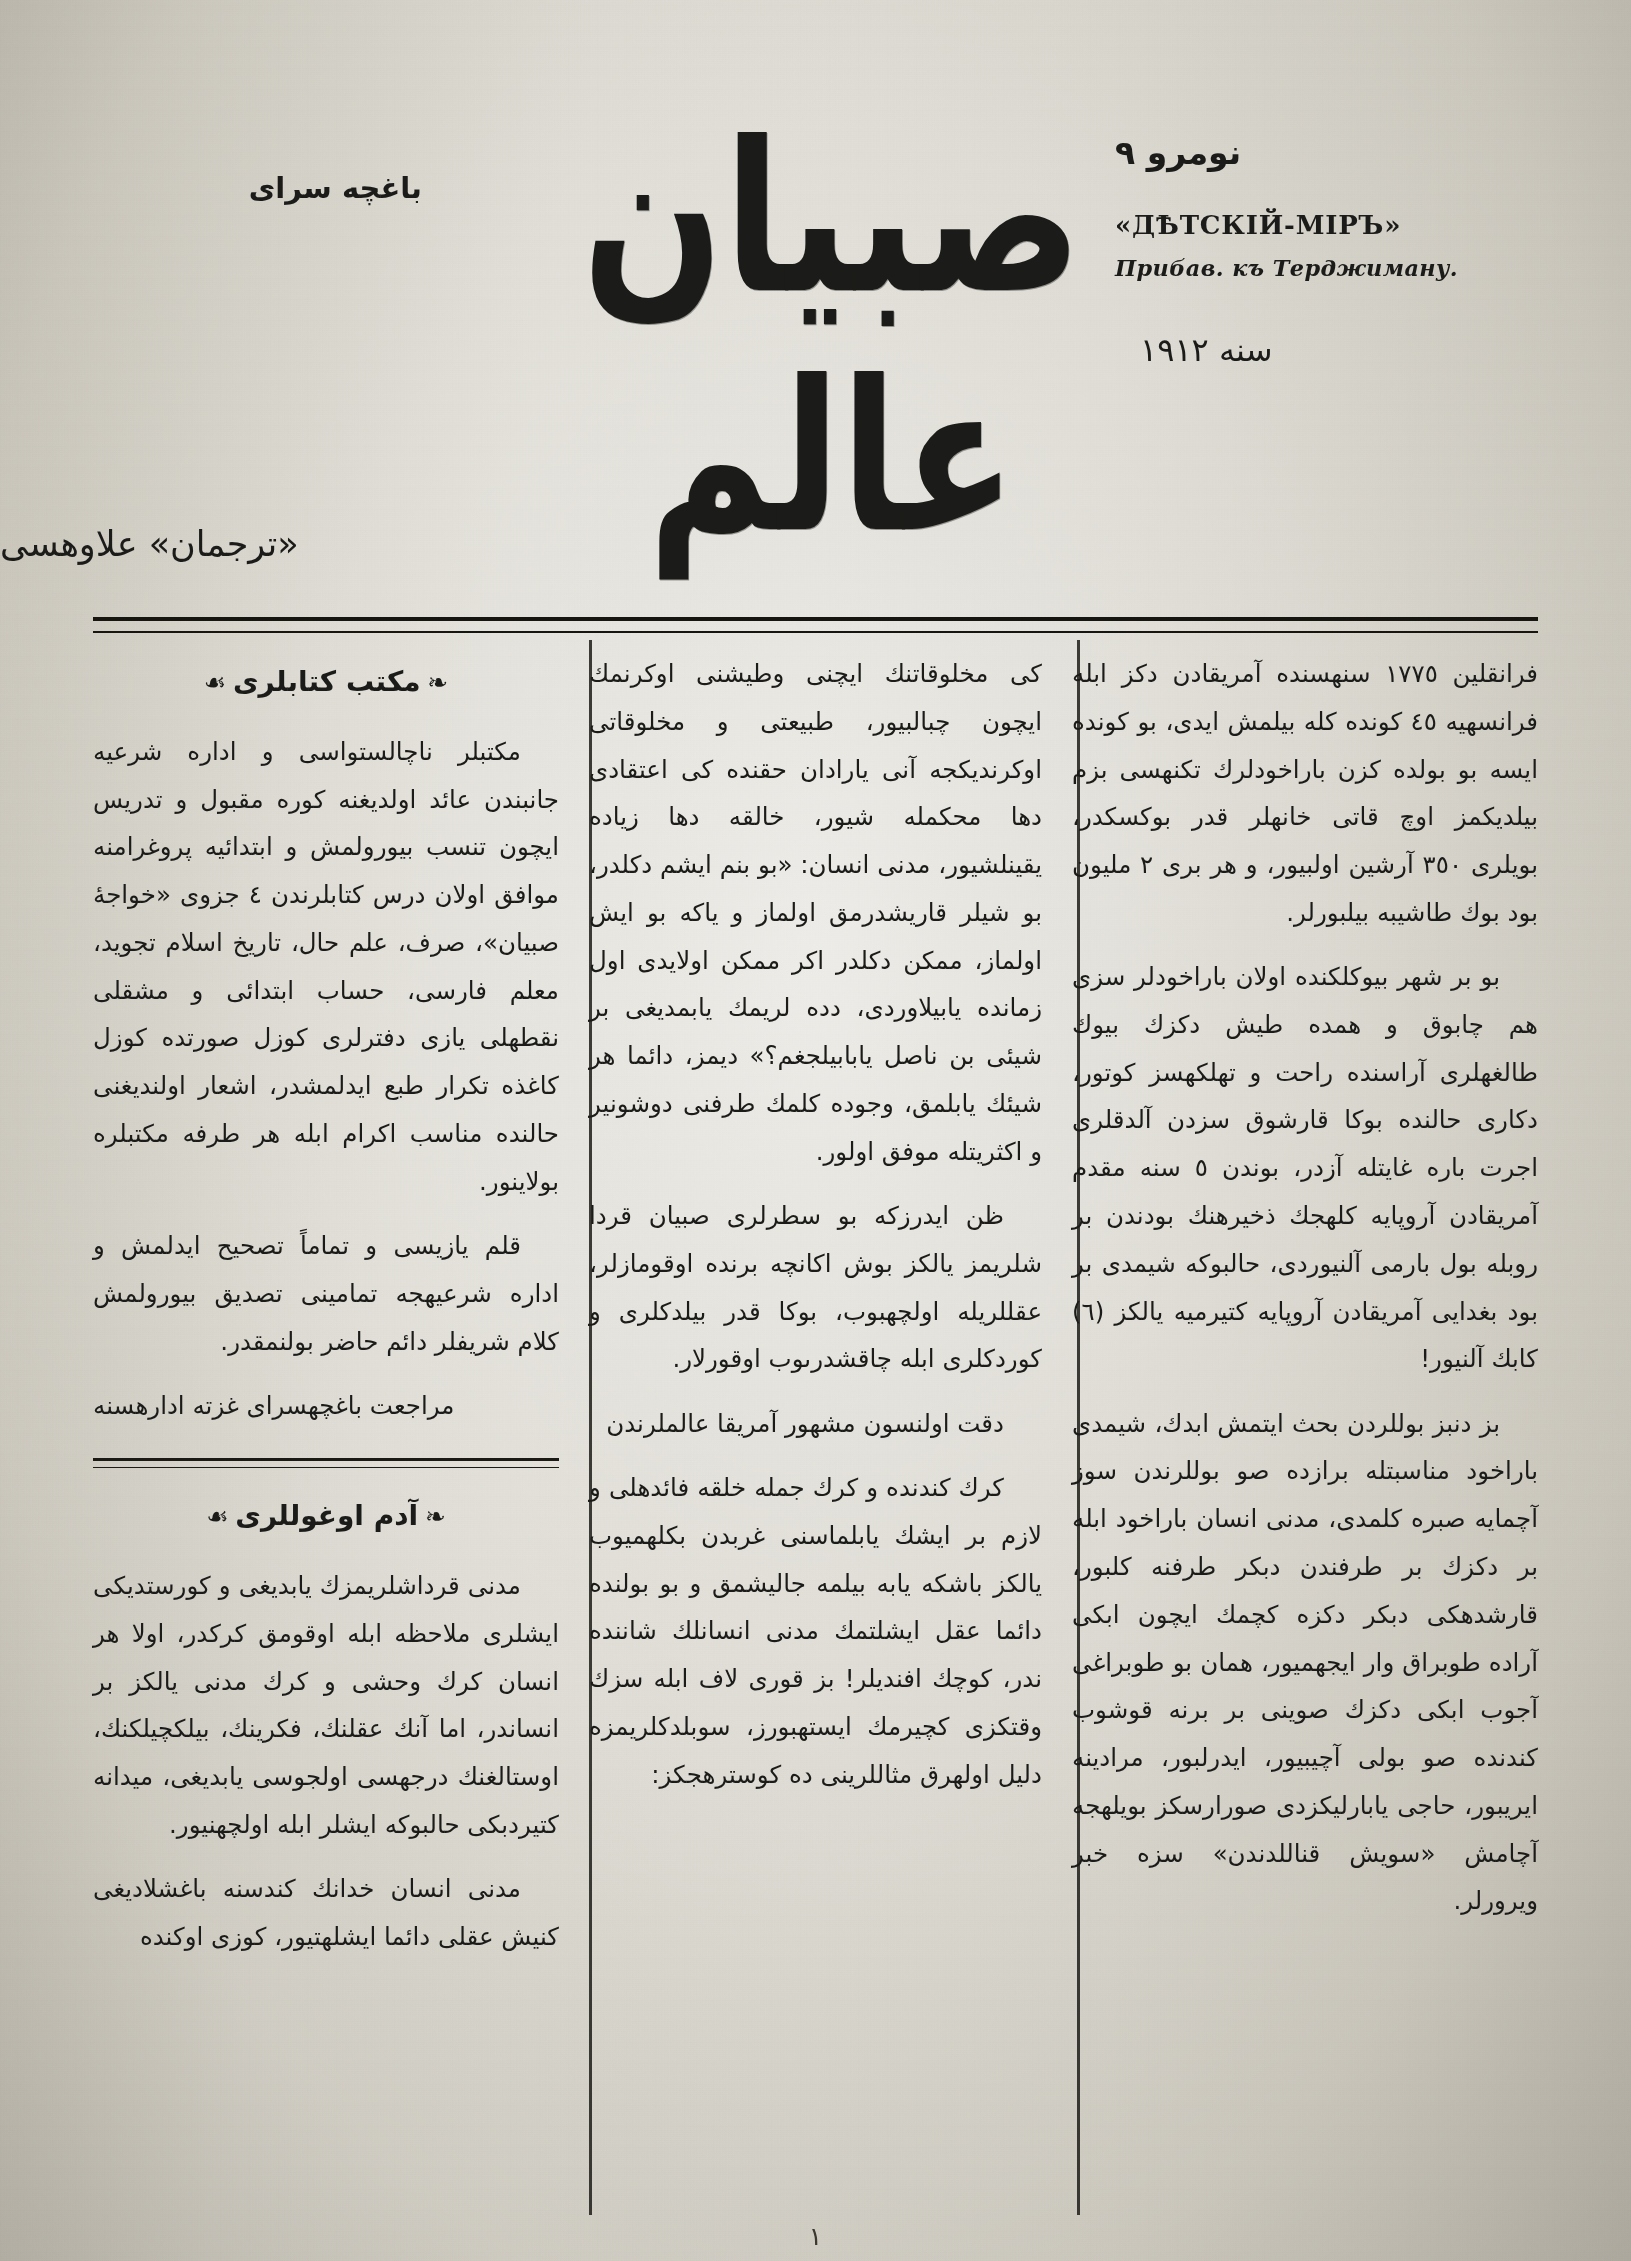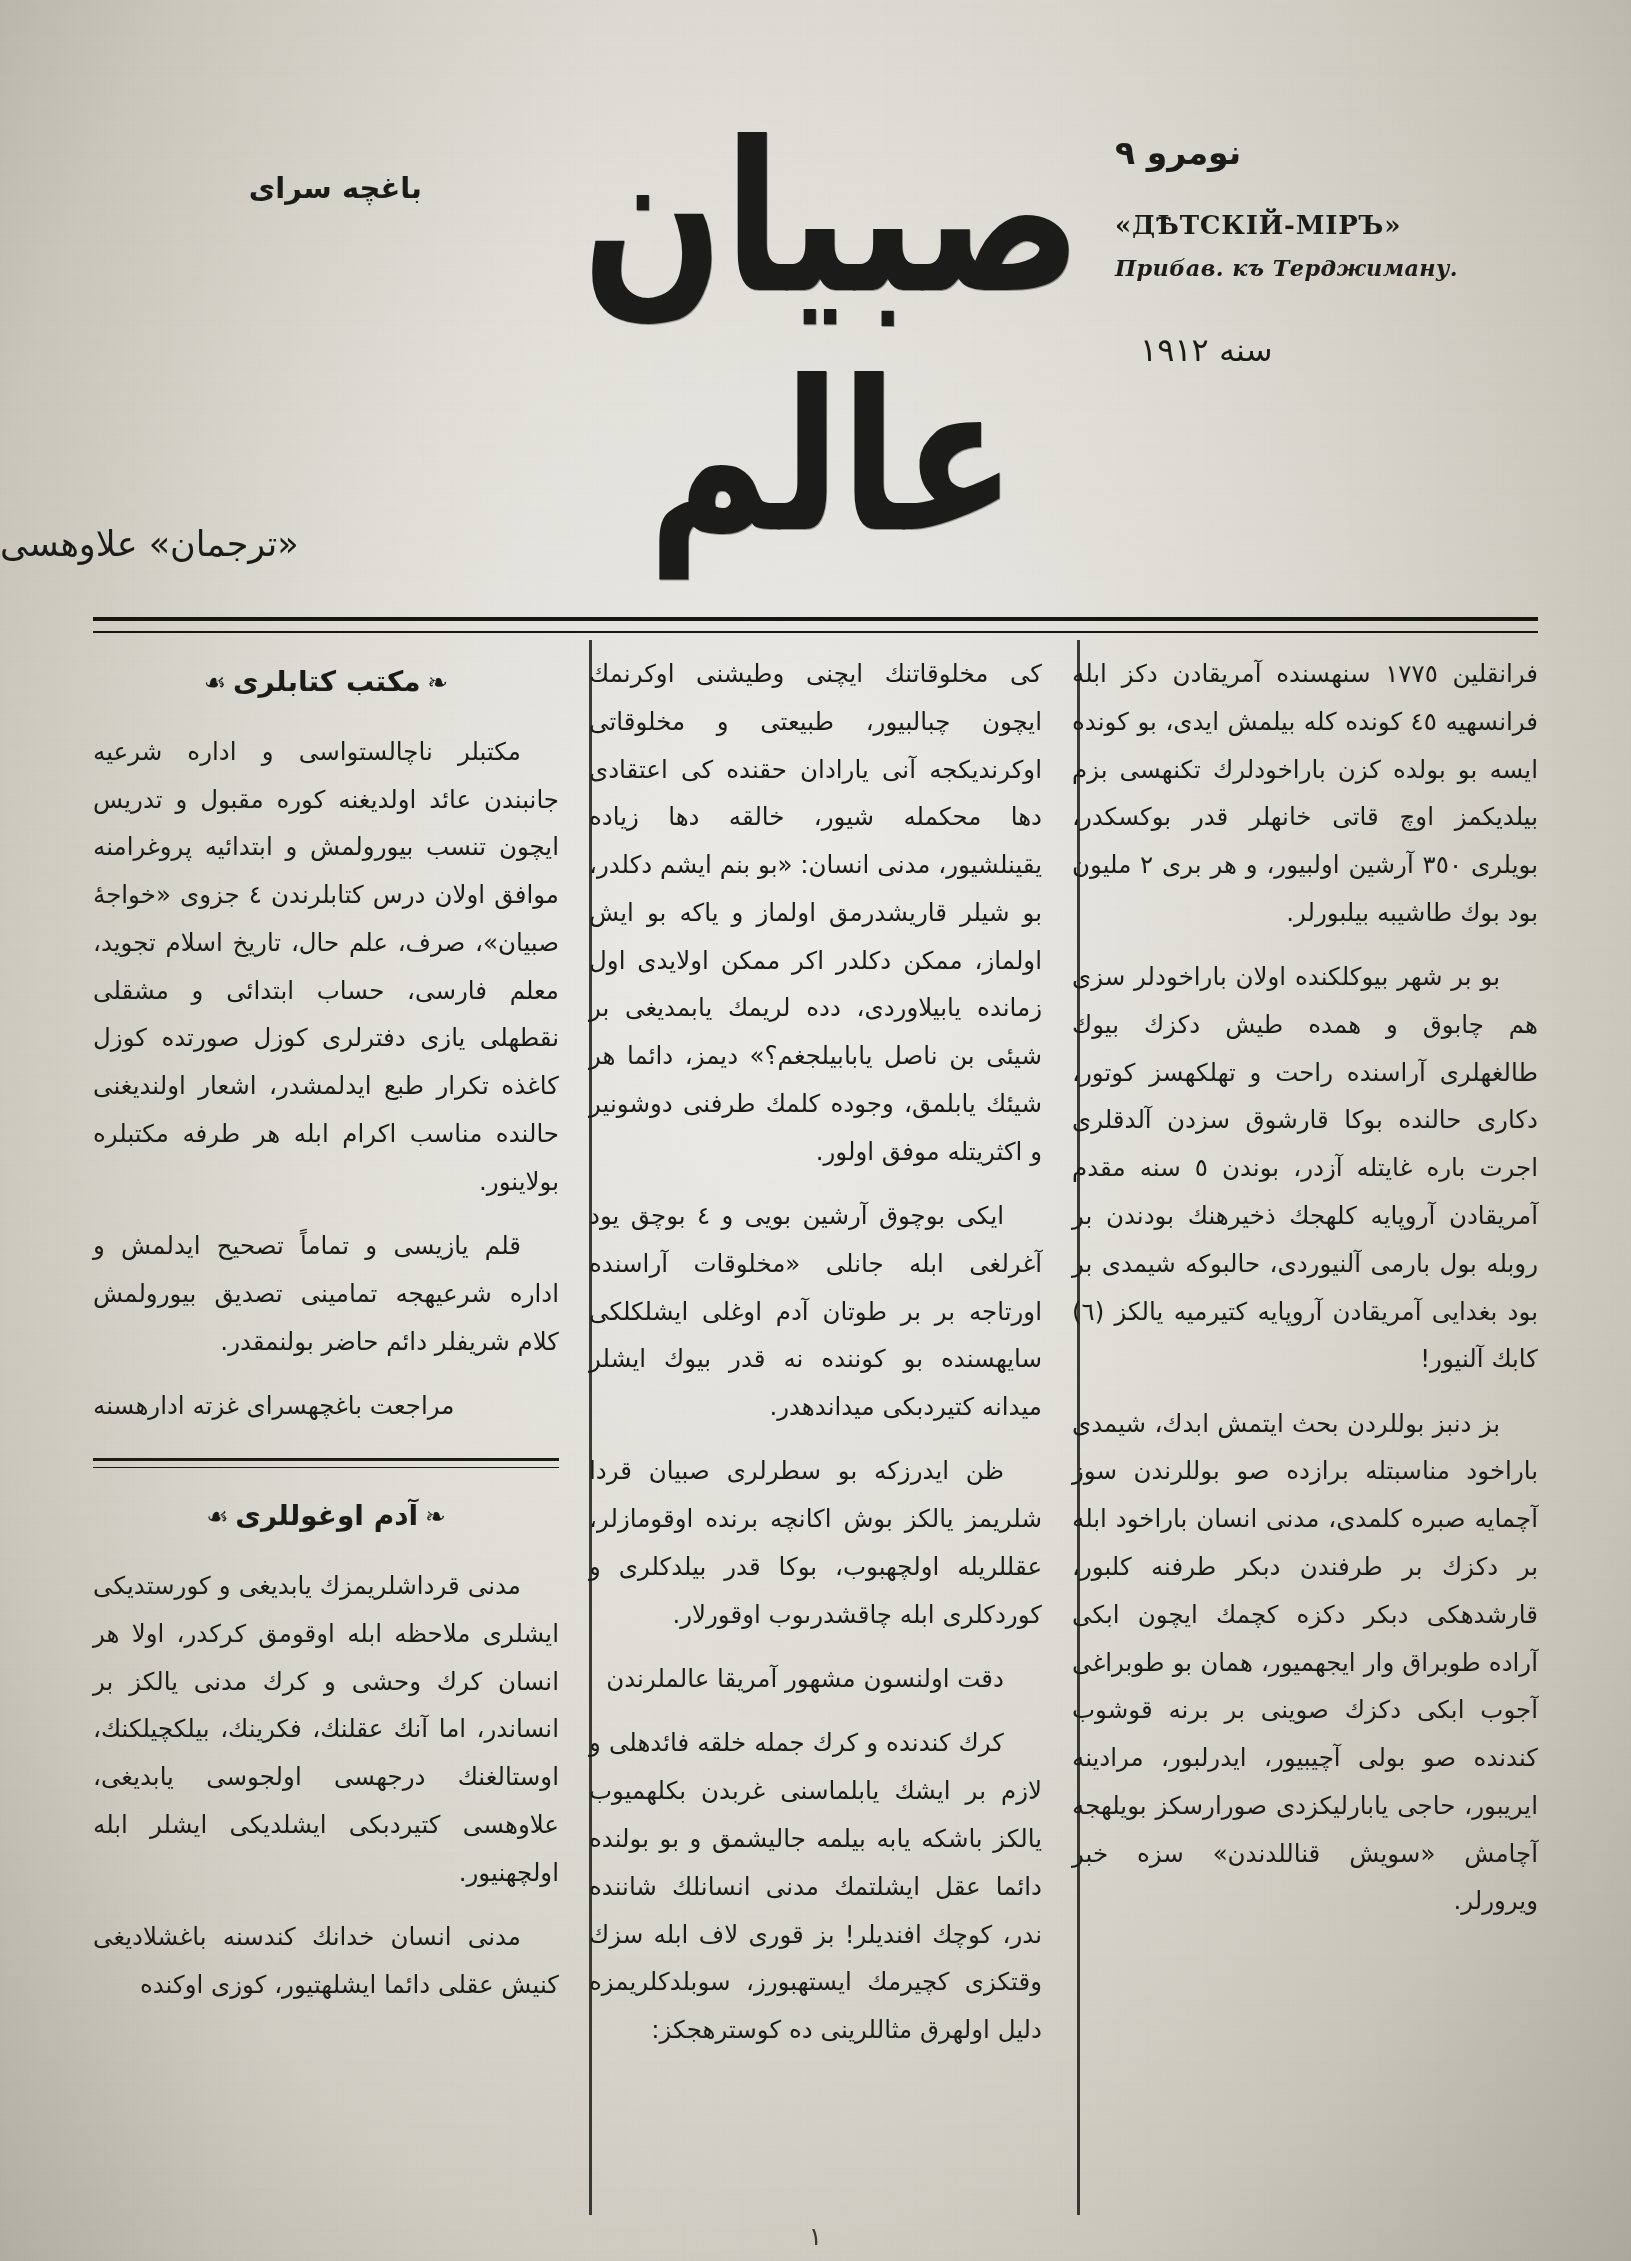--- a/index.html
+++ b/index.html
@@ -259,27 +259,26 @@
         <p class="para noind end-right">مراجعت باغچهسراى غزته ادارهسنه</p>
 
         <div class="rule-pair">
             <hr>
             <hr class="b">
           </div>
 
         <div class="sec-head">
           <span class="orn">❧</span><span>آدم اوغوللرى</span><span class="orn">☙</span>
         </div>
-        <p class="para">مدنى قرداشلريمزك يابدیغى و كورستديكى ايشلرى ملاحظه ابله اوقومق كركدر، اولا هر انسان كرك وحشى و كرك مدنى يالكز بر انساندر، اما آنك عقلنك، فكرينك، بيلكچيلكنك، اوستالغنك درجهسى اولجوسى يابديغى، علاوهسى كتيردبكى ايشلدیكى ايشلر ابله اولچهنيور.</p>
+        <p class="para">مدنى قرداشلريمزك يابدیغى و كورستديكى ايشلرى ملاحظه ابله اوقومق كركدر، اولا هر انسان كرك وحشى و كرك مدنى يالكز بر انساندر، اما آنك عقلنك، فكرينك، بيلكچيلكنك، اوستالغنك درجهسى اولجوسى يابديغى، ميدانه كتيردبكى حالبوكه ايشلر ابله اولچهنيور.</p>
         <p class="para">مدنى انسان خدانك كندسنه باغشلاديغى كنيش عقلى دائما ايشلهتيور، كوزى اوكنده</p>
       </div>
 
       <div class="col c2">
         <p class="para noind">كى مخلوقاتنك ايچنى وطيشنى اوكرنمك ايچون چبالبيور، طبيعتى و مخلوقاتى اوكرنديكجه آنى يارادان حقنده كى اعتقادى دها محكمله شيور، خالقه دها زياده يقينلشيور، مدنى انسان: «بو بنم ايشم دكلدر، بو شيلر قاريشدرمق اولماز و ياكه بو ايش اولماز، ممكن دكلدر اكر ممكن اولايدى اول زمانده يابيلاوردى، دده لريمك يابمديغى بر شيئى بن ناصل يابابيلجغم؟» ديمز، دائما هر شيئك يابلمق، وجوده كلمك طرفنى دوشونير و اكثريتله موفق اولور.</p>
-        <p class="para">ايكى بوچوق آرشين بويى و ٤ بوچق يود آغرلغى ابله جانلى «مخلوقات آراسنده اورتاجه بر بر طوتان آدم اوغلى ايشلكلكى سايهسنده بو كوننده نه قدر بيوك ايشلر ميدانه كتيردبكى ميداندهدر.</p>
         <p class="para">ظن ايدرزكه بو سطرلرى صبيان قردا شلريمز يالكز بوش اكانچه برنده اوقومازلر، عقللريله اولچهبوب، بوكا قدر بيلدكلرى و كوردكلرى ابله چاقشدرىوب اوقورلار.</p>
         <p class="para">دقت اولنسون مشهور آمريقا عالملرندن</p>
         <p class="para">كرك كندنده و كرك جمله خلقه فائدهلى و لازم بر ايشك يابلماسنى غربدن بكلهميوب يالكز باشكه يابه بيلمه جالیشمق و بو بولنده دائما عقل ايشلتمك مدنى انسانلك شاننده ندر، كوچك افنديلر! بز قورى لاف ابله سزك وقتكزى كچيرمك ايستهبورز، سوبلدكلريمزه دليل اولهرق مثاللرینى ده كوسترهجكز:</p>
       </div>
 
       <div class="col c1">
         <p class="para noind">فرانقلين ١٧٧٥ سنهسنده آمريقادن دكز ابله فرانسهيه ٤٥ كونده كله بيلمش ايدى، بو كونده ايسه بو بولده كزن باراخودلرك تكنهسى بزم بيلديكمز اوچ قاتى خانهلر قدر بوكسكدر، بويلرى ٣٥٠ آرشين اولبيور، و هر برى ٢ مليون بود بوك طاشيبه بيلبورلر.</p>
         <p class="para">بو بر شهر بيوكلكنده اولان باراخودلر سزى هم چابوق و همده طيش دكزك بيوك طالغهلرى آراسنده راحت و تهلكهسز كوتور، دكارى حالنده بوكا قارشوق سزدن آلدقلرى اجرت باره غايتله آزدر، بوندن ٥ سنه مقدم آمريقادن آروپايه كلهجك ذخيرهنك بودندن بر روبله بول بارمى آلنيوردى، حالبوكه شيمدى بر بود بغدايى آمريقادن آروپايه كتيرميه يالكز (٦) كابك آلنيور!</p>
         <p class="para">بز دنبز بوللردن بحث ايتمش ابدك، شيمدى باراخود مناسبتله برازده صو بوللرندن سوز آچمايه صبره كلمدى، مدنى انسان باراخود ابله بر دكزك بر طرفندن دبكر طرفنه كلبور، قارشدهكى دبكر دكزه كچمك ايچون ابكى آراده طوبراق وار ايجهميور، همان بو طوبراغى آجوب ابكى دكزك صوينى بر برنه قوشوب كندنده صو بولى آچيبيور، ايدرلبور، مرادينه ايريبور، حاجى يابارليكزدى صورارسكز بويلهجه آچامش «سويش قناللدندن» سزه خبر ويرورلر.</p>
       </div>

